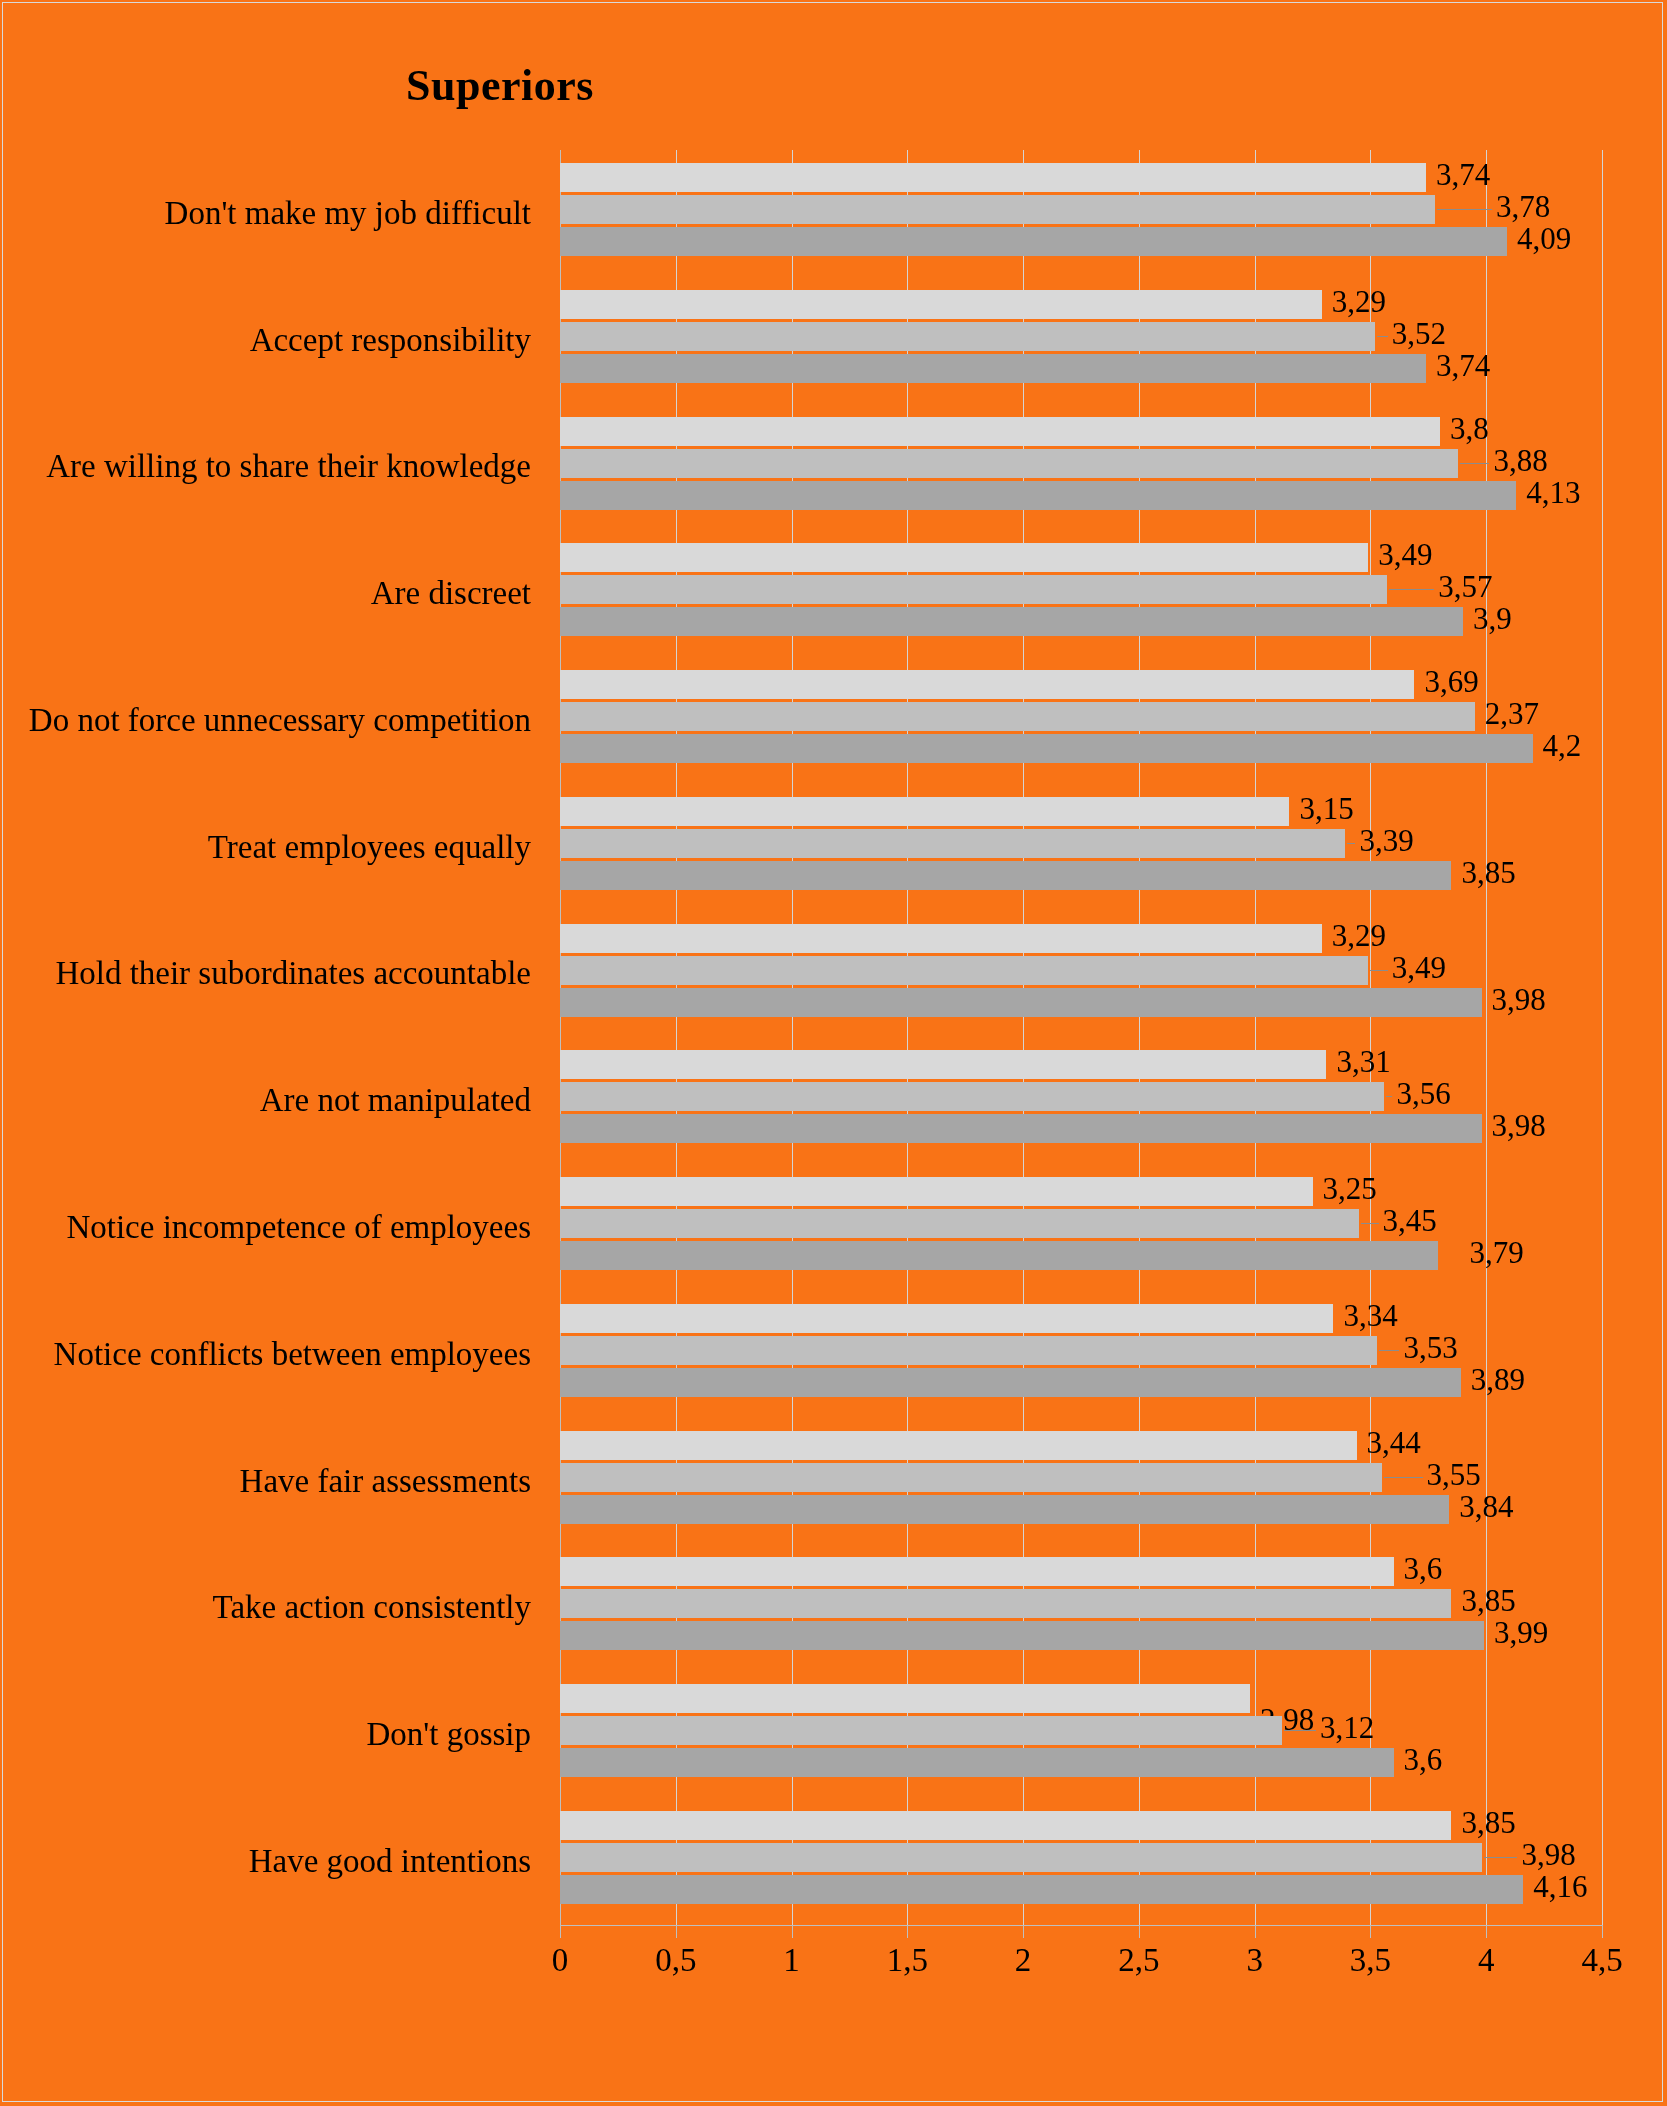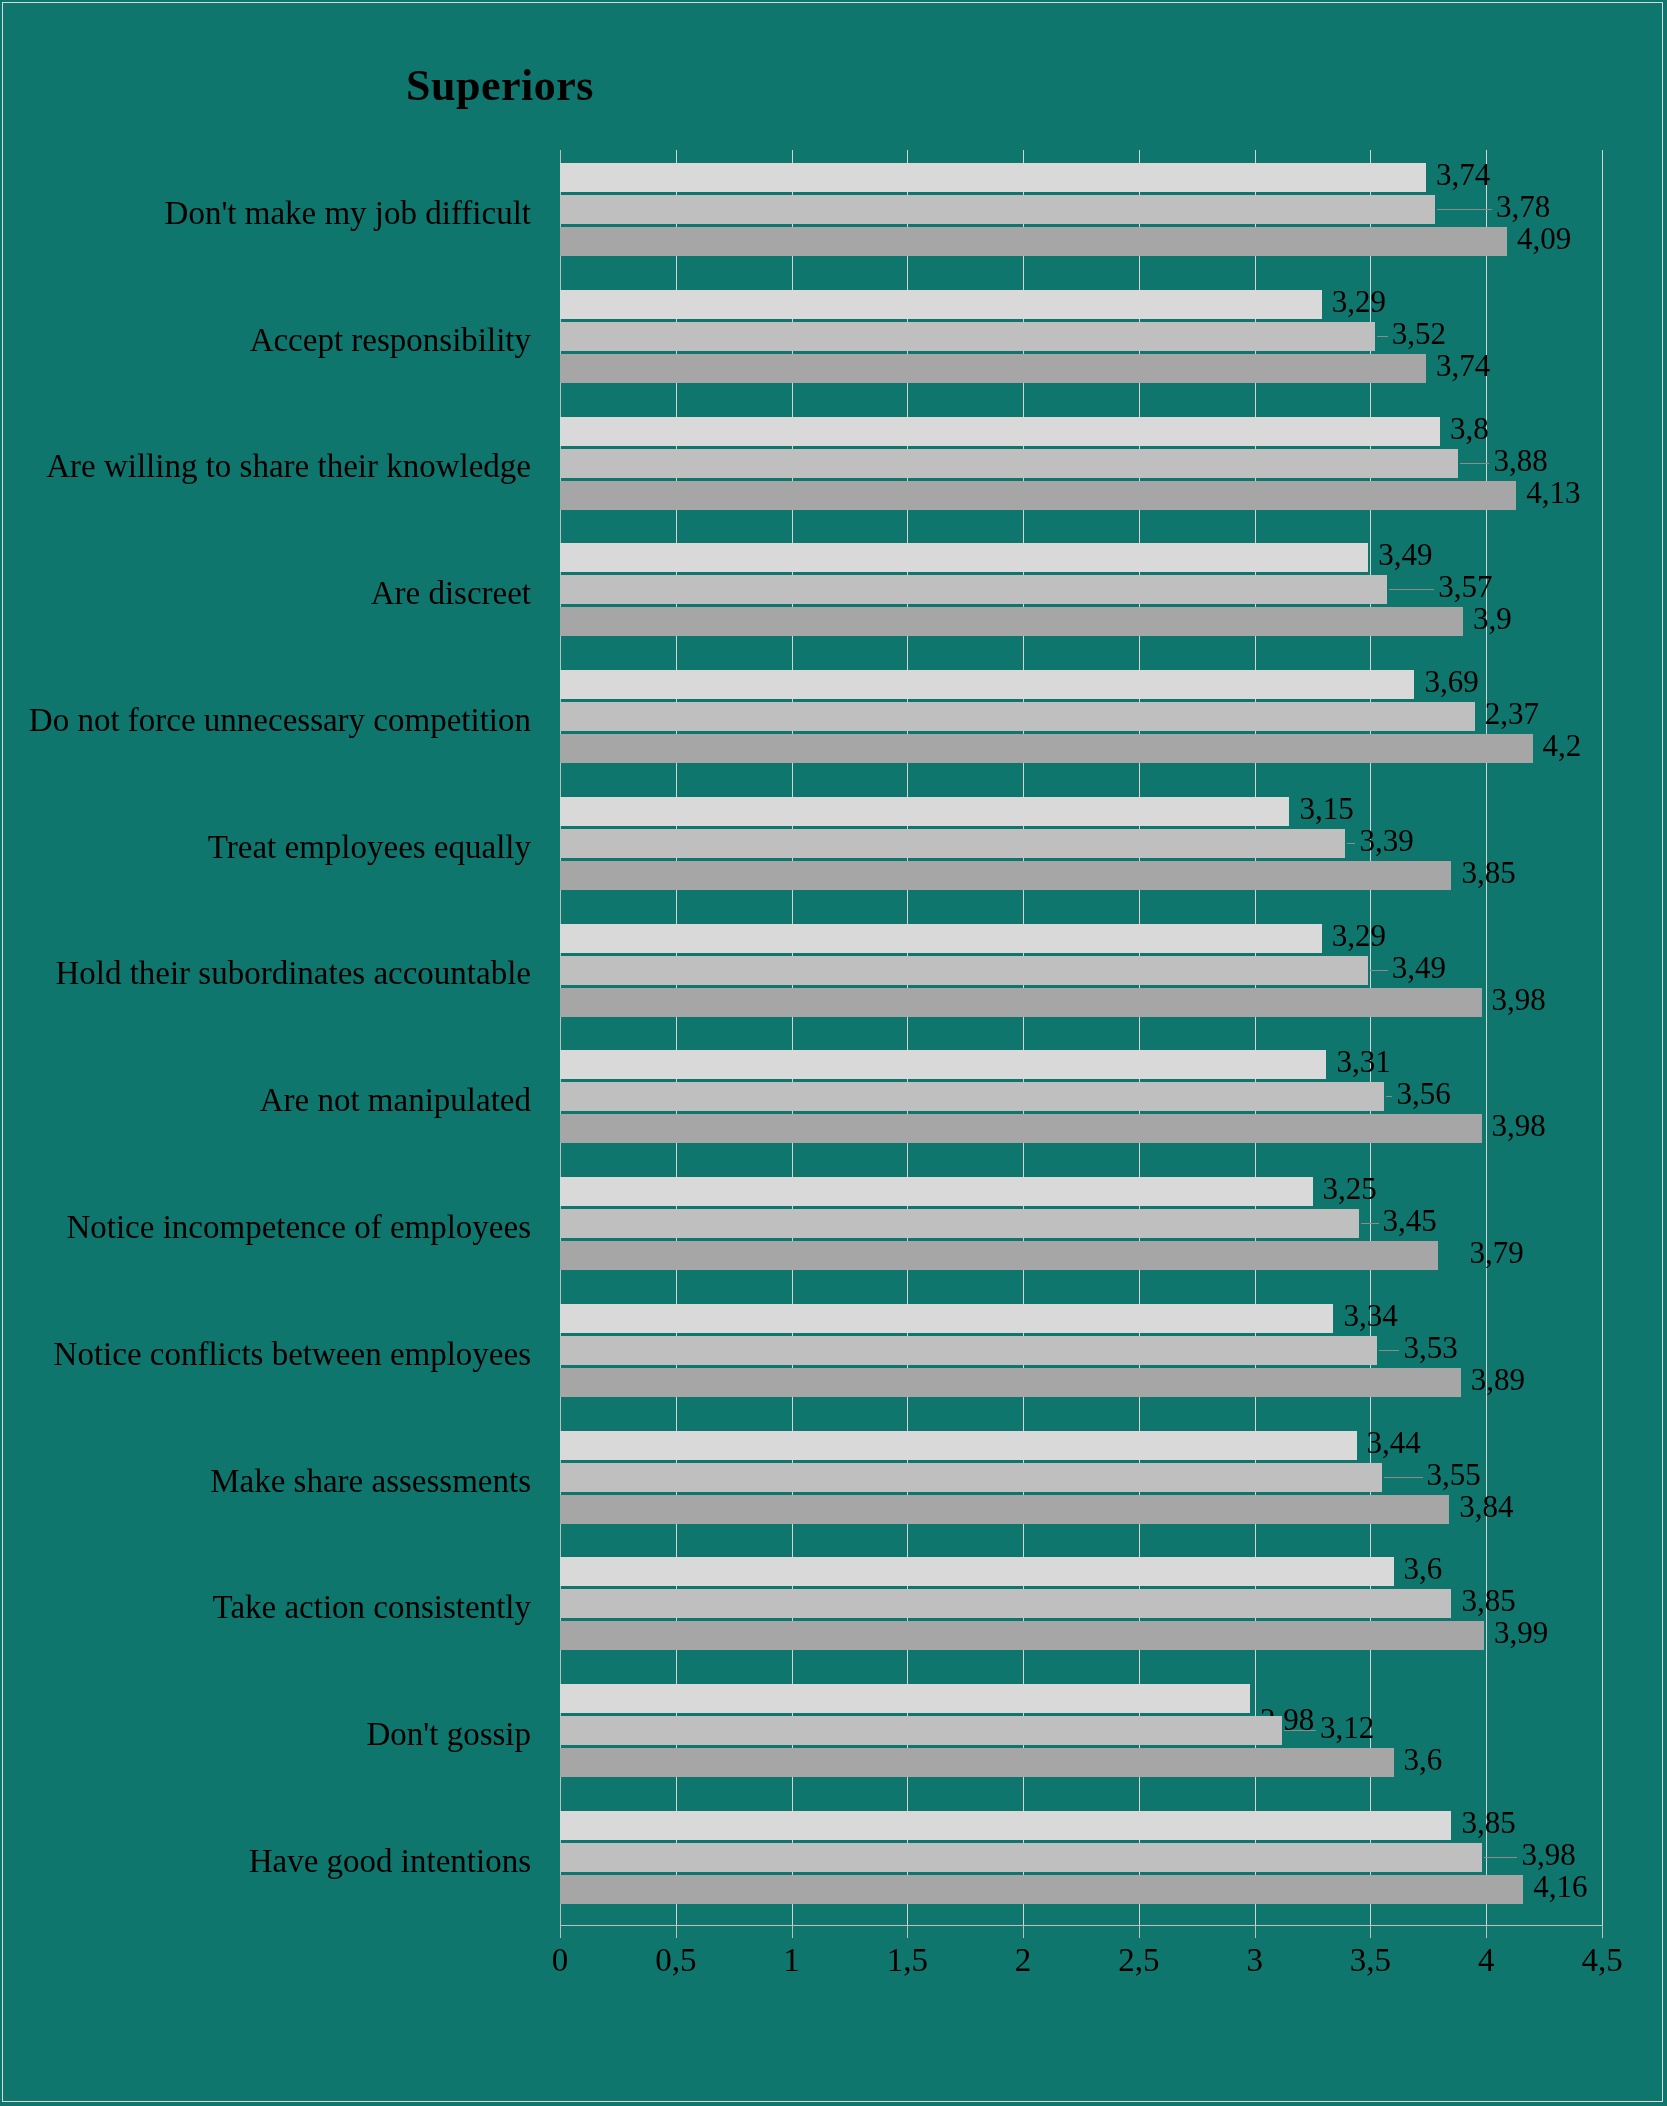--- a/index.html
+++ b/index.html
@@ -12,21 +12,21 @@
     height: 2106px;
     font-family: "Liberation Serif", "DejaVu Serif", serif;
     color: #000000;
     overflow: hidden;
   }
 
   #page {
     position: relative;
     width: 1667px;
     height: 2106px;
-    background: #0f766e;
+    background: #f97316;
     box-sizing: border-box;
   }
 
   
   #frame-border {
     position: absolute;
     left: 2px; top: 2px;
     width: 1661px; height: 2100px;
     border: 1px solid #d9d9d9;
     box-sizing: border-box;
@@ -237,21 +237,21 @@
       <div class="cat-row">
         <div class="cat-label">Are not manipulated</div>
       </div>
       <div class="cat-row">
         <div class="cat-label">Notice incompetence of employees</div>
       </div>
       <div class="cat-row">
         <div class="cat-label">Notice conflicts between employees</div>
       </div>
       <div class="cat-row">
-        <div class="cat-label">Make share assessments</div>
+        <div class="cat-label">Have fair assessments</div>
       </div>
       <div class="cat-row">
         <div class="cat-label">Take action consistently</div>
       </div>
       <div class="cat-row">
         <div class="cat-label">Don't gossip</div>
       </div>
       <div class="cat-row">
         <div class="cat-label">Have good intentions</div>
       </div>

